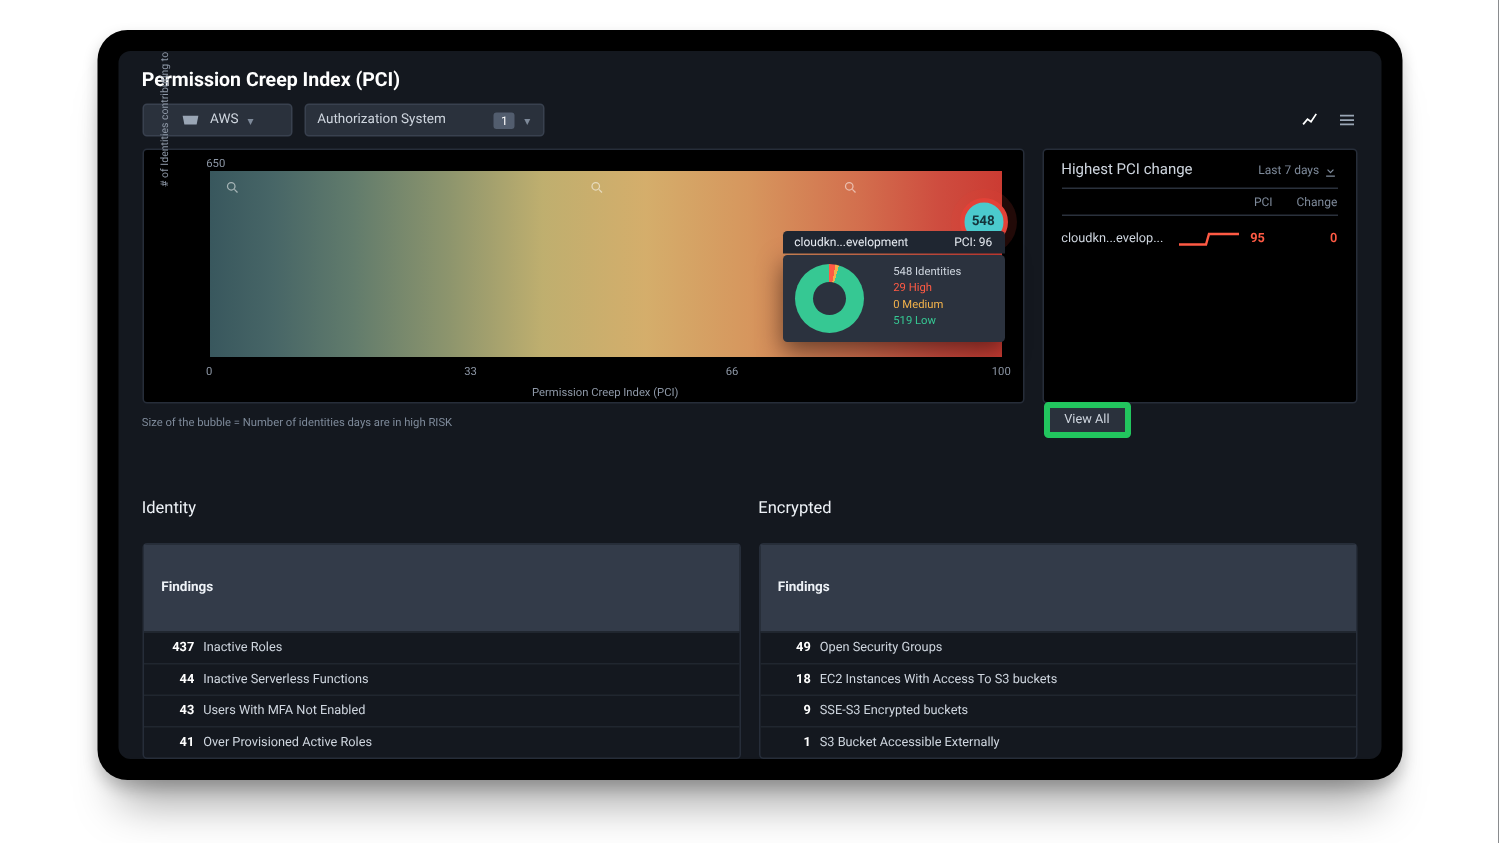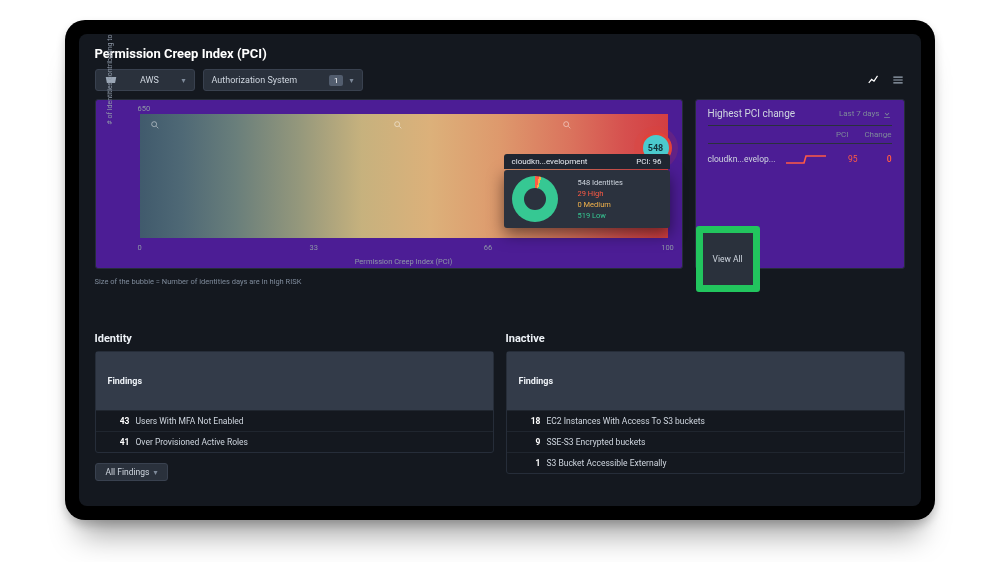--- a/index.html
+++ b/index.html
@@ -29,46 +29,46 @@
     padding: 12px 16px 14px;
     overflow: hidden;
   }
   .title { font-size: 13px; font-weight: 700; color:#fff; margin-bottom: 8px; }
   .toolbar { display:flex; gap:8px; align-items:center; margin-bottom:8px; }
   .dd {
     background:#2a313c; border:1px solid #39414f; border-radius:3px;
     height:22px; display:flex; align-items:center; padding:0 8px;
     font-size:9px; color:#cfd6df; gap:6px; cursor:pointer;
   }
-  .dd.small { width:100px; justify-content:space-between;}
+  .dd.small { width:100px; justify-content:center;}
   .dd.wide { width:160px; justify-content:space-between;}
   .chev { font-size:8px; color:#7e8a9a; }
   .badge-count { background:#525d6e; color:#fff; font-size:8px; padding:1px 5px; border-radius:2px; }
   .spacer { flex:1; }
   .toolbar-icons { display:flex; gap:10px; align-items:center; }
   .tbicon { width:14px; height:14px; color:#9aa6b5; cursor:pointer; }
   .tbicon.active { color:#fff; }
 
   .row1 { display:flex; gap:12px; }
-  .panel { background:#4c1d95; border:1px solid #262d39; border-radius:3px; }
+  .panel { background:#000000; border:1px solid #262d39; border-radius:3px; }
   .chart-panel { flex:1; padding:10px 14px 8px; position:relative; height:170px; }
   .change-panel { width:210px; padding:8px 12px; height:170px; position:relative; }
   .change-title { font-size:10px; color:#cfd6df; margin-bottom:6px; display:flex; justify-content:space-between; align-items:center;}
   .range { display:flex; gap:2px; align-items:center; font-size:8px; color:#7e8a9a;}
   .th-row { display:flex; justify-content:flex-end; gap:16px; font-size:8px; color:#7e8a9a; border-top:1px solid #2a313c; border-bottom:1px solid #2a313c; padding:4px 0; }
   .th-row span:first-child { flex:1; }
   .entry-row { display:flex; align-items:center; font-size:8.5px; margin-top:8px; }
   .entry-row .name { flex:1; color:#cfd6df; }
   .entry-row .spark { width:40px; height:14px; margin-right:8px; }
-  .entry-row .pci { width:24px; text-align:right; color:#ff5a44; font-weight:400;}
+  .entry-row .pci { width:24px; text-align:left; color:#ff5a44; font-weight:700;}
   .entry-row .chg { width:34px; text-align:right; color:#ff5a44; font-weight:600;}
   .viewall { 
     position:absolute; bottom:-24px; left:0;
-    background:#2a313c; border:7px solid #22c55e; border-radius:3px;
-    font-size:8.5px; color:#cfd6df; padding:21px 10px; cursor:pointer;
+    background:#2a313c; border:4px solid #22c55e; border-radius:3px;
+    font-size:8.5px; color:#cfd6df; padding:3px 10px; cursor:pointer;
   }
 
   
   .chart-area { position:absolute; left:44px; right:14px; top:14px; bottom:30px; }
   .gradient {
     position:absolute; inset:0;
     background: linear-gradient(90deg,
       #3f6168 0%, #4f7172 8%, #6c8978 18%, #9ca579 30%,
       #d4c27b 42%, #ecc177 55%, #eea768 68%, #ea7b56 82%,
       #e55546 92%, #e24238 100%);
@@ -86,42 +86,42 @@
     position:absolute; width:32px; height:32px; border-radius:50%;
     background:#4bcacd; border:3px solid #e24238; display:flex;
     align-items:center; justify-content:center; font-size:9px; font-weight:700; color:#14333a;
     box-shadow: 0 0 0 6px rgba(226,66,56,.15);
     right:-4px; top:18px; cursor:pointer;
   }
   .caption { font-size:7.5px; color:#7e8a9a; margin-top:8px; }
 
   
   .tooltip {
-    position:absolute; right:-2px; top:56px; width:166px;
+    position:absolute; right:-2px; top:56px; width:148px;
     background:#2b323e; border-radius:3px; padding:6px 21px 6px 8px;
     box-shadow: 0 6px 16px rgba(0,0,0,.5);
-    display:flex; gap:8px; align-items:center;
+    display:flex; gap:8px; align-items:flex-start;
   }
   .tooltip .ttl { position:absolute; top:-16px; left:0; right:0; display:flex; justify-content:space-between;
     font-size:8px; color:#e6ebf2; background:#1f2631; padding:3px 8px; border-radius:3px 3px 0 0;}
   .donut { width:46px; height:46px; position:relative; border-radius:50%;
     background: conic-gradient(#ff5a44 0 10deg, #f2b24b 10deg 16deg, #36c893 16deg 360deg);
     flex-shrink:0;
   }
   .donut::after { content:""; position:absolute; inset:12px; background:#2b323e; border-radius:50%; }
   .legend { font-size:7.5px; display:flex; flex-direction:column; gap:2px;margin-left:12px; }
   .legend .h { color:#ff5a44; }
   .legend .m { color:#f2b24b; }
   .legend .l { color:#36c893; }
   .legend .t { color:#cfd6df; }
 
   
   .findings-row { display:flex; gap:12px; margin-top:46px; }
   .findings-col { flex:1; }
-  .sect-title { font-size:11px; font-weight:700; color:#eef2f7; margin-bottom:6px; }
+  .sect-title { font-size:11px; font-weight:400; color:#eef2f7; margin-bottom:17px; }
   .find-box { border:1px solid #262d39; border-radius:3px; }
   .find-head { background:#333b49; padding:24px 12px; font-size:9px; font-weight:700; color:#eef2f7; }
   .find-item { padding:5px 12px; font-size:8.5px; color:#cfd6df; border-top:1px solid #20262f; cursor:pointer; }
   .find-item b { color:#fff; font-weight:700; display:inline-block; width:22px; text-align:right; margin-right:6px; }
   .allfind { margin-top:10px; background:#2a313c; border:1px solid #39414f; border-radius:3px;
     font-size:8.5px; color:#cfd6df; padding:3px 10px; cursor:pointer; display:inline-flex; align-items:center; gap:4px;}
 </style>
 </head>
 <body>
 
@@ -228,34 +228,37 @@
     </div>
 
     <div class="caption">Size of the bubble = Number of identities days are in high RISK</div>
 
     <div class="findings-row">
       <div class="findings-col">
         <div class="sect-title">Identity</div>
         <div class="find-box">
           <div class="find-head">Findings</div>
           <div id="id-list">
+              <div class="find-item"><b>437</b>Inactive Roles</div>
+              <div class="find-item"><b>44</b>Inactive Serverless Functions</div>
               <div class="find-item"><b>43</b>Users With MFA Not Enabled</div>
               <div class="find-item"><b>41</b>Over Provisioned Active Roles</div>
             </div>
         </div>
         <div class="allfind">
           <span>All Findings</span>
           <span class="chev">▾</span>
         </div>
       </div>
       <div class="findings-col">
-        <div class="sect-title">Inactive</div>
+        <div class="sect-title">Encrypted</div>
         <div class="find-box">
           <div class="find-head">Findings</div>
           <div id="res-list">
+              <div class="find-item"><b>49</b>Open Security Groups</div>
               <div class="find-item"><b>18</b>EC2 Instances With Access To S3 buckets</div>
               <div class="find-item"><b>9</b>SSE-S3 Encrypted buckets</div>
               <div class="find-item"><b>1</b>S3 Bucket Accessible Externally</div>
             </div>
         </div>
       </div>
     </div>
 
   </div>
 </div>

